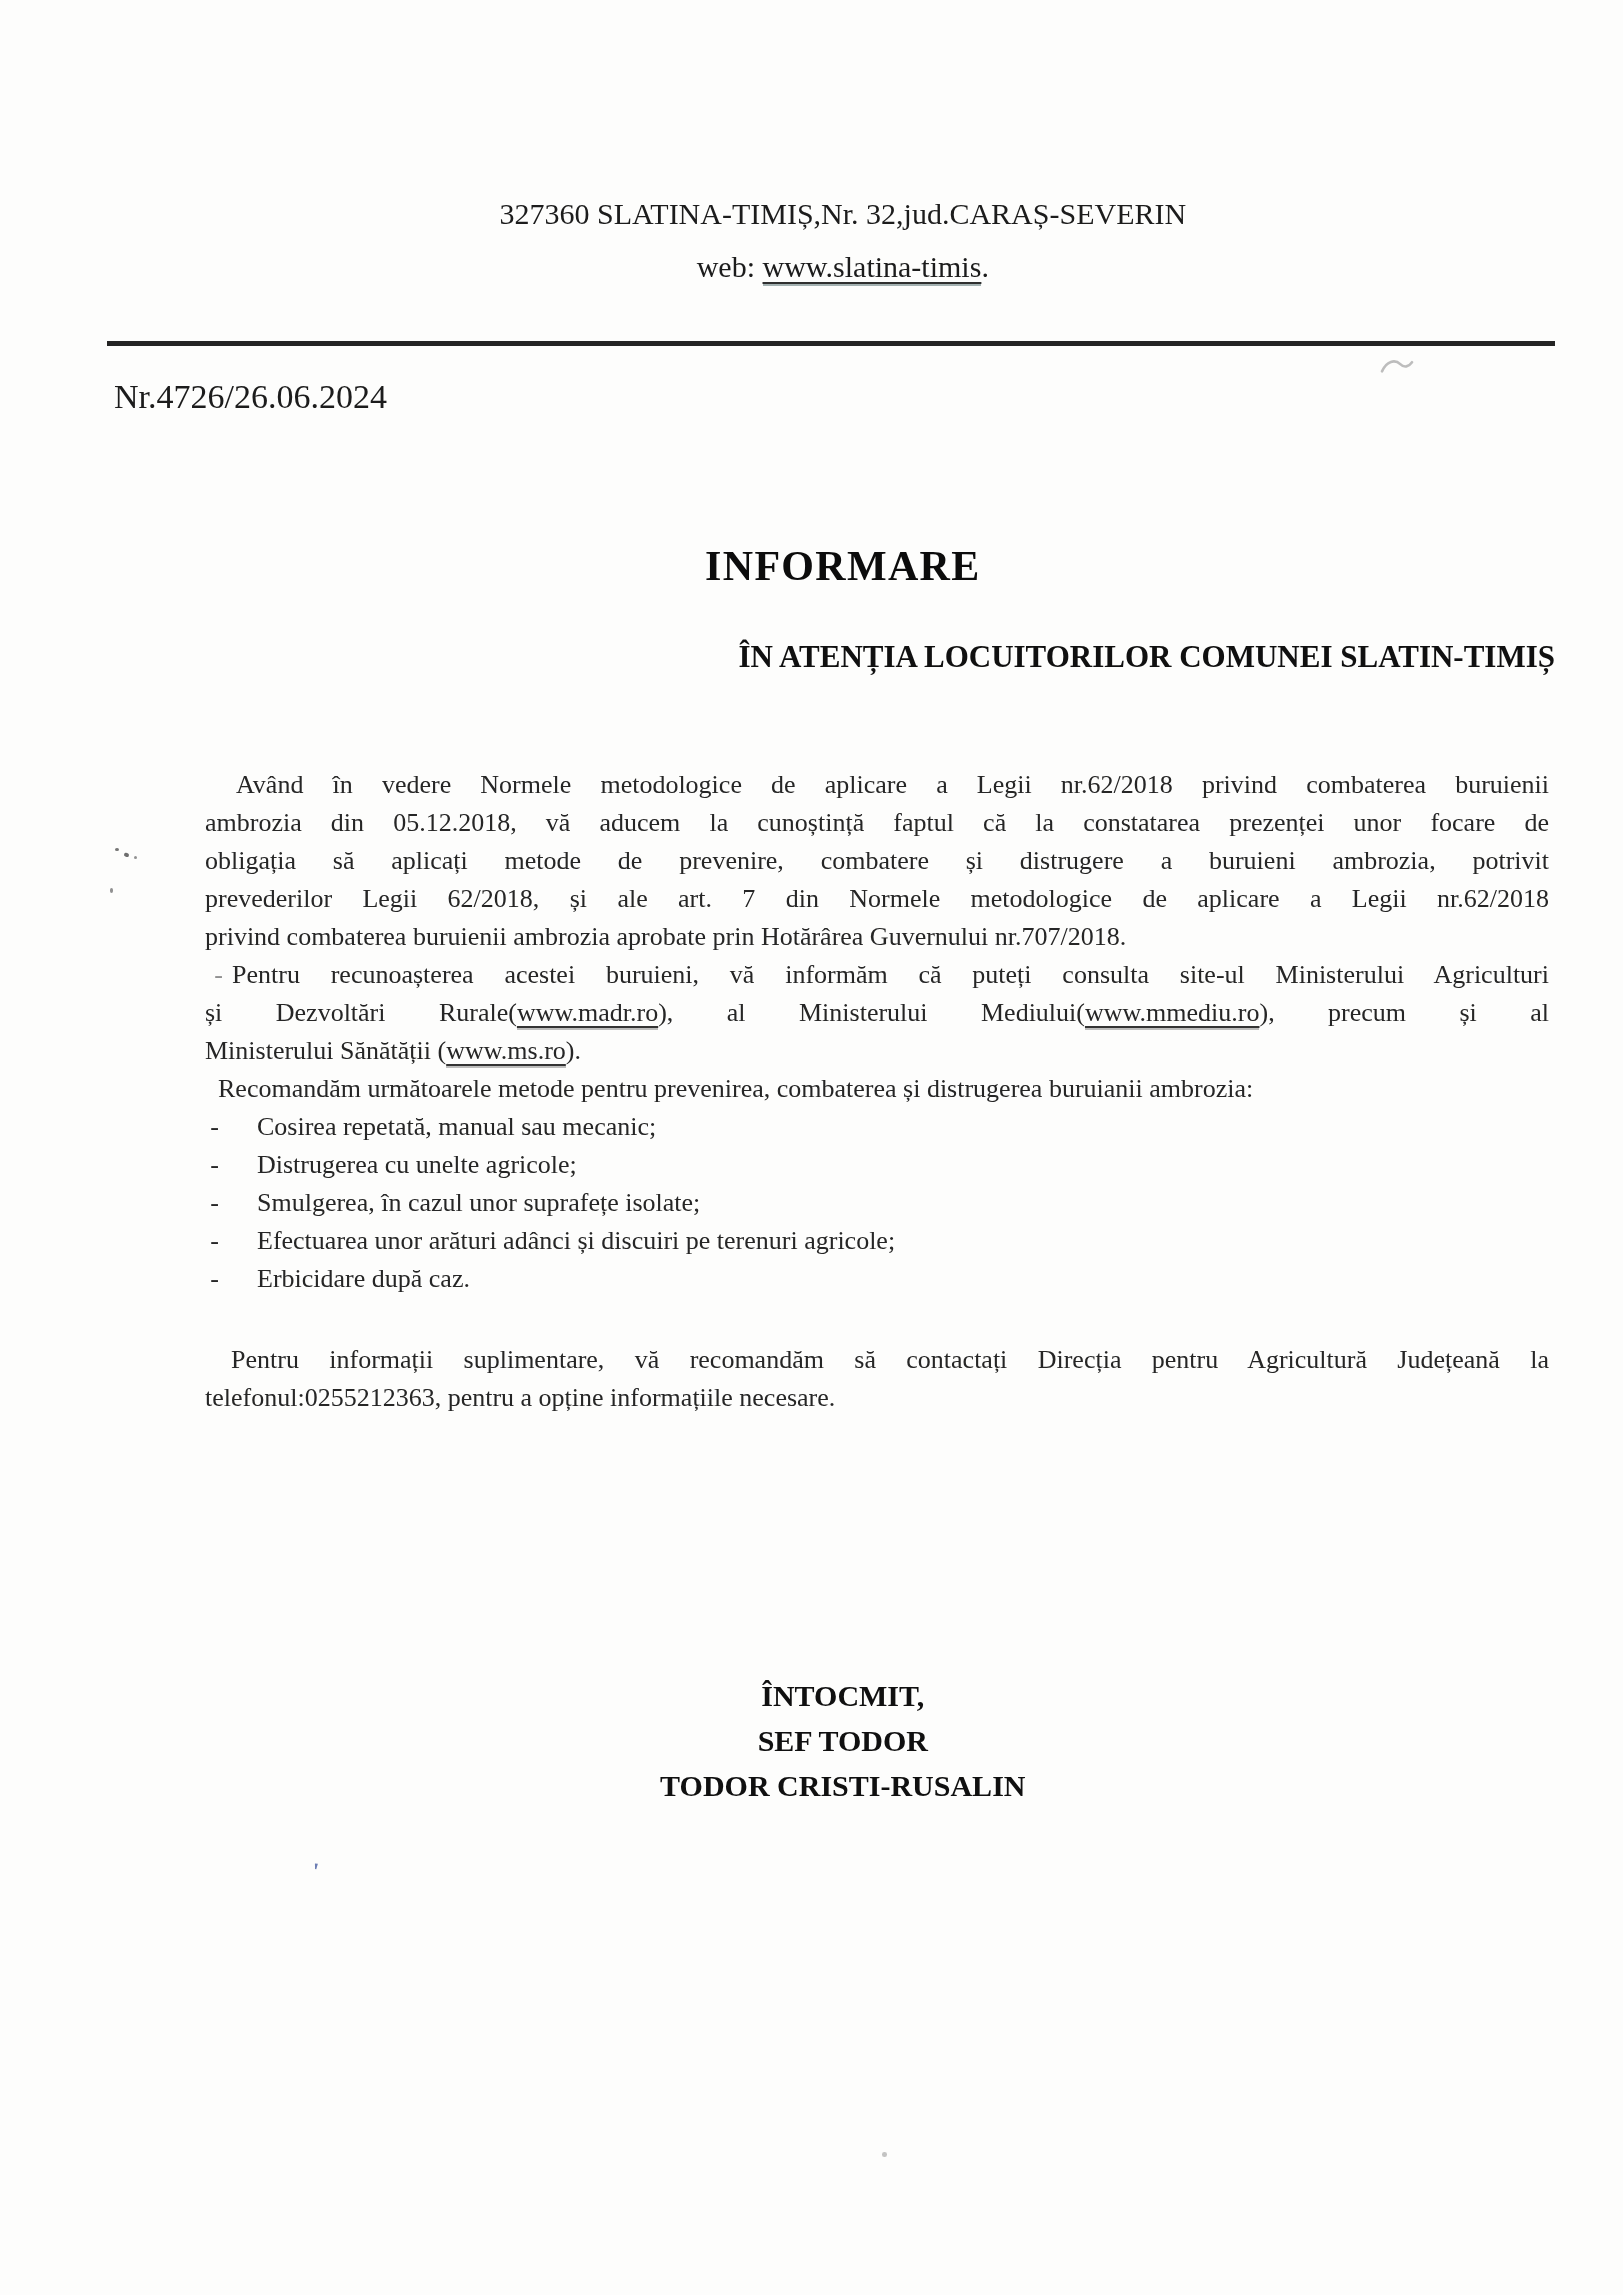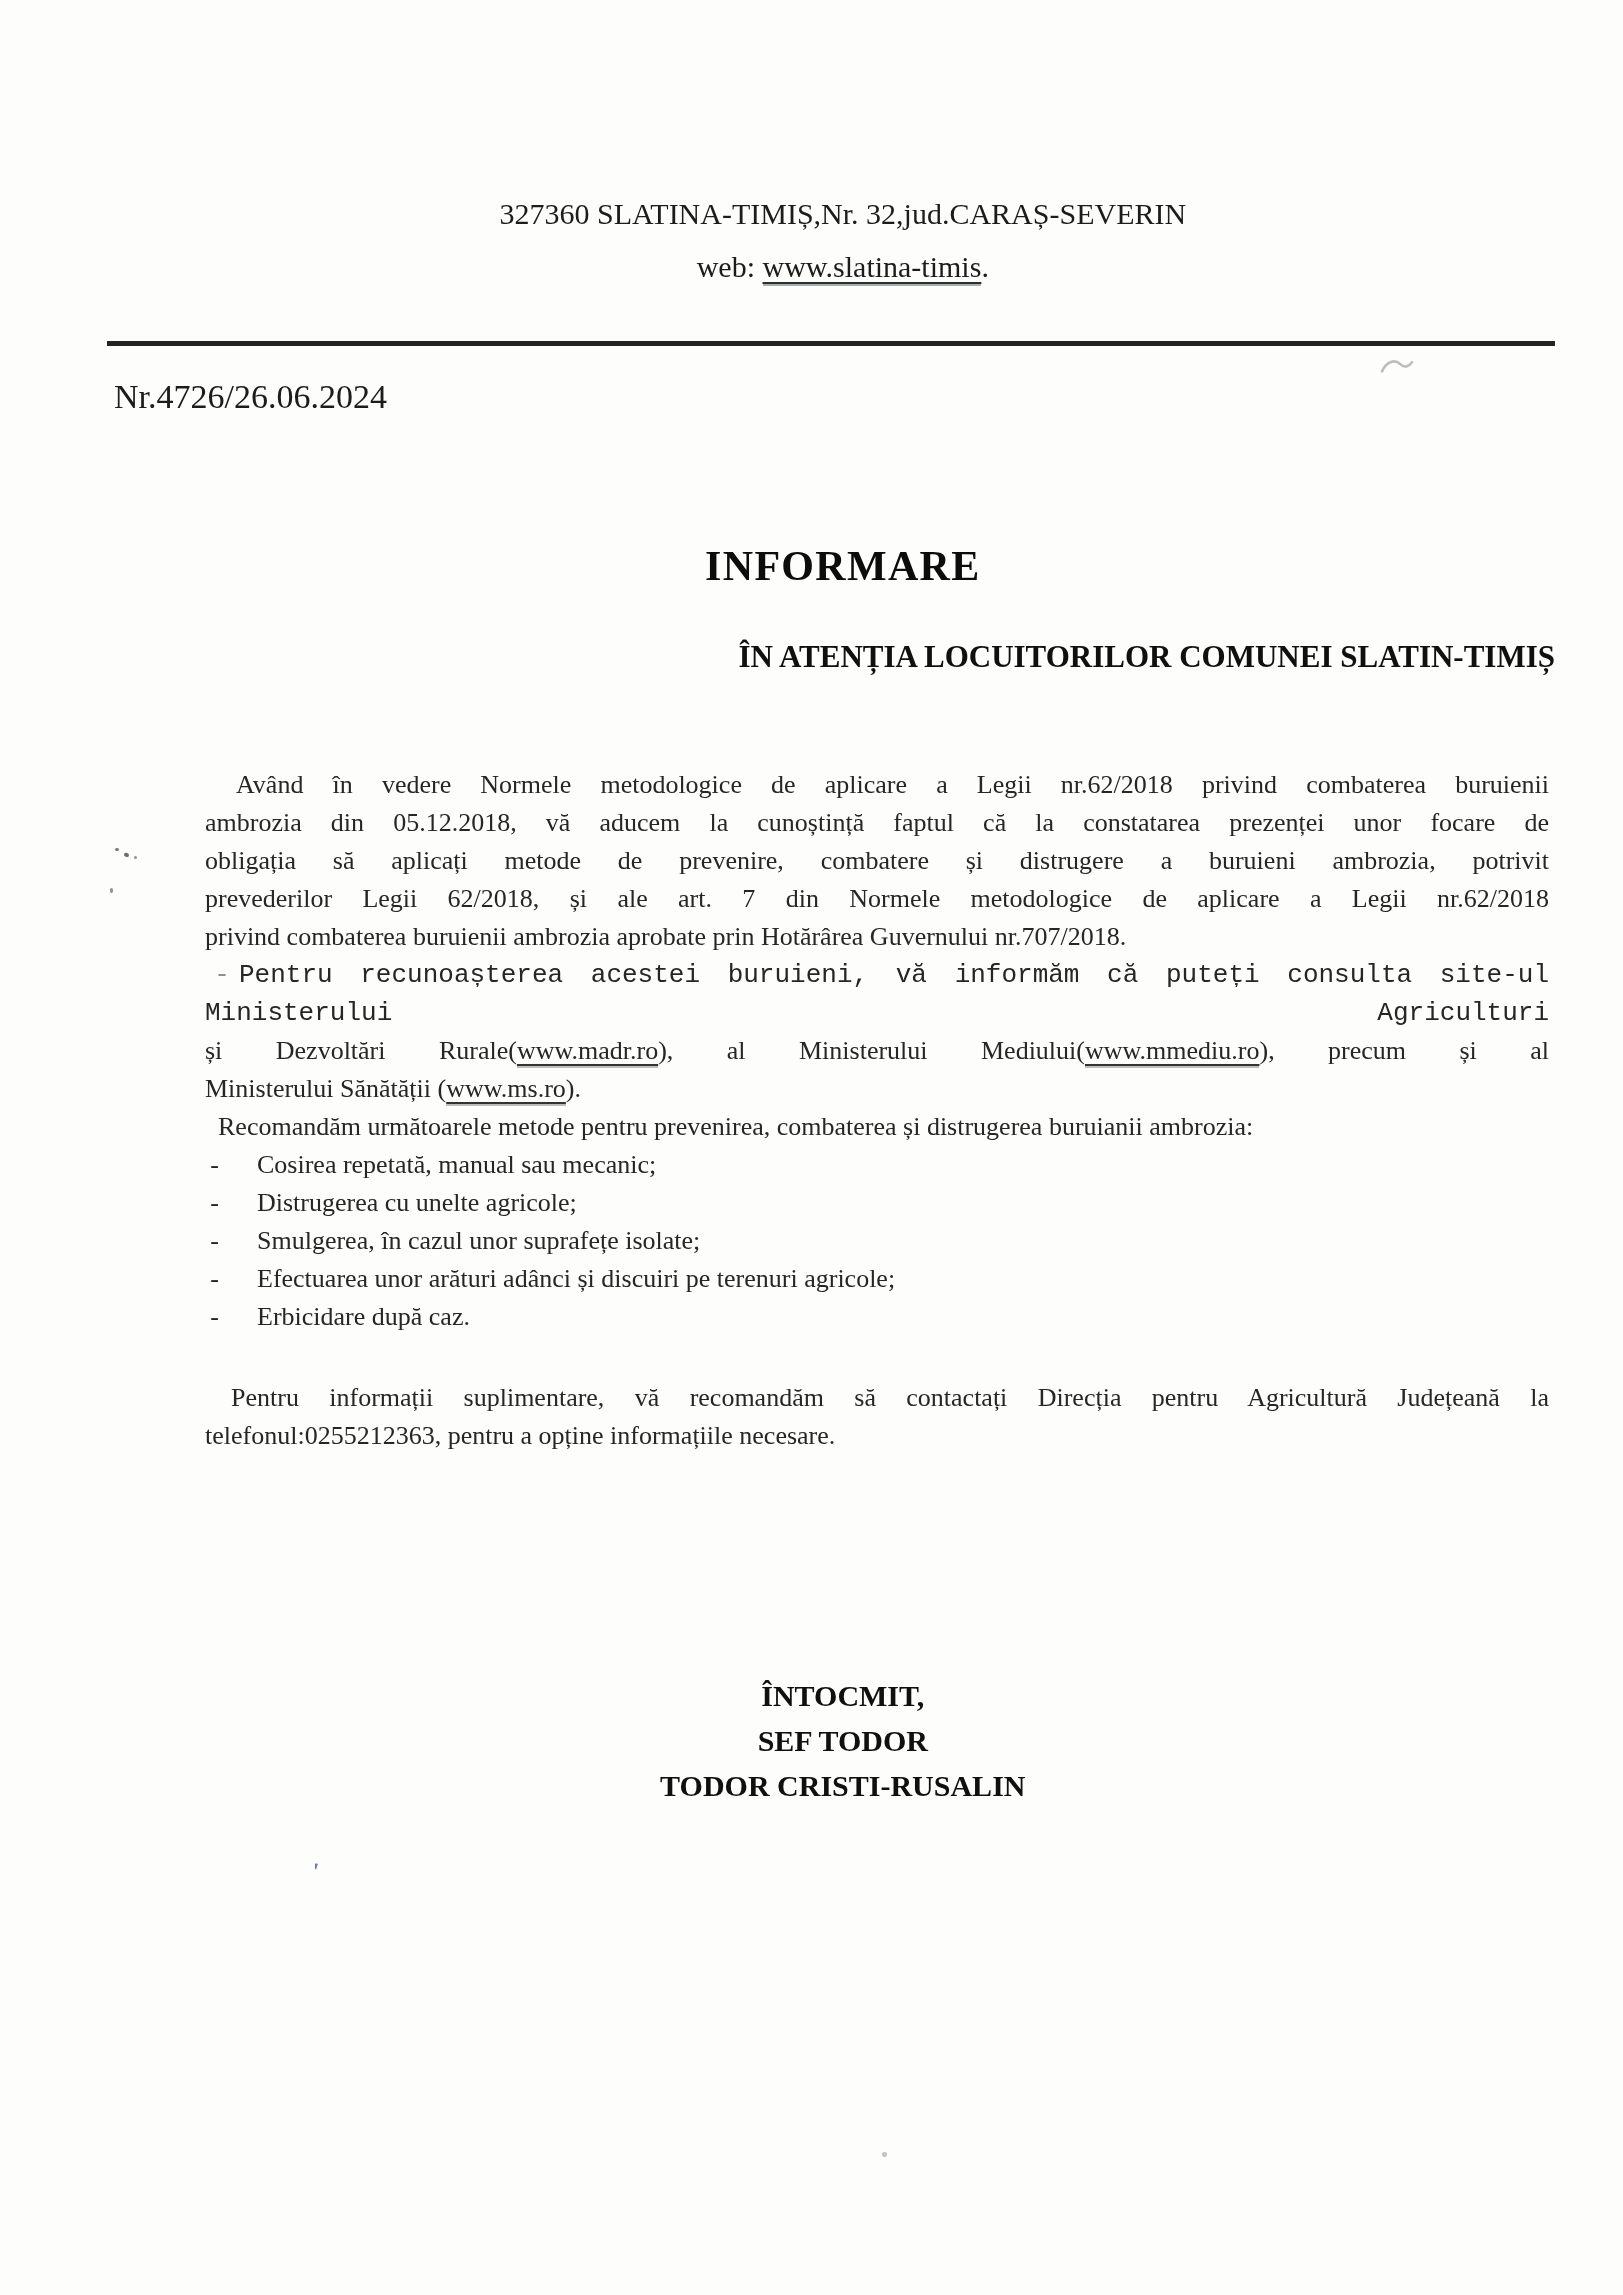--- a/index.html
+++ b/index.html
@@ -54,21 +54,21 @@
   .bodytext{
     position:absolute; top:726px; left:205px; width:1344px;
     font-size:26px; line-height:38px; color:#262626;margin-top:40px;
   }
   .jline{ text-align:justify; text-align-last:justify; -moz-text-align-last:justify; }
   .jline.last{ text-align:center; text-align-last:left; }
   .lline{ text-align:left; }
   .ind48{ text-indent:31px; }
   .ind40{ text-indent:26px; }
   .ind20{ text-indent:13px; }
-  .ind14{ text-indent:9.2px;font-family:Liberation Mono, monospace; }
+  .ind14{ text-indent:9.2px; }
   .u{
     text-decoration:underline;
     text-decoration-thickness:2px;
     text-underline-offset:4.6px;
     text-decoration-color:#333;
     border-bottom:2px solid rgba(70,70,70,0.35);
     padding-bottom:0.7px;
   }
   .faint{ color:#909090; margin-right:9.2px; }
   .bullet{ display:flex; }

